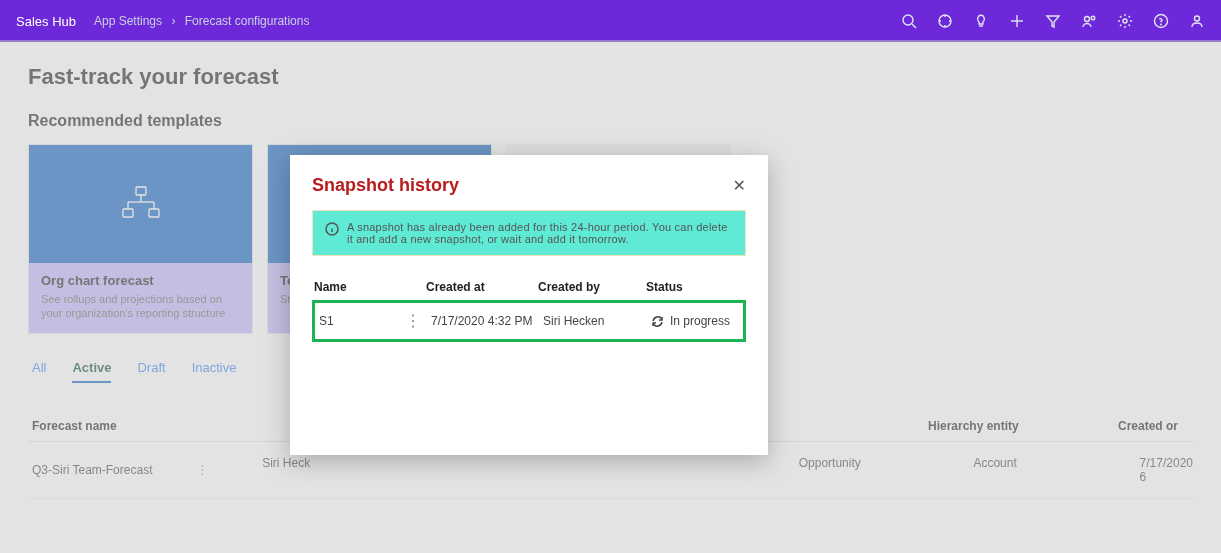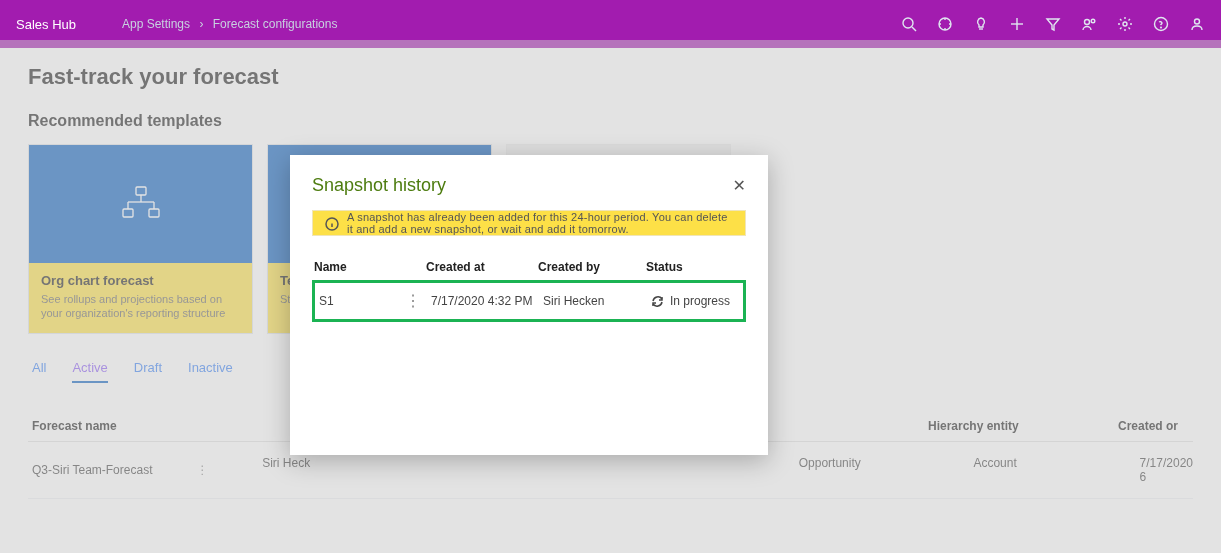--- a/index.html
+++ b/index.html
@@ -1,59 +1,59 @@
 <!DOCTYPE html>
 <html><head>
 <meta charset="utf-8">
 <style>
 * { box-sizing: border-box; margin: 0; padding: 0; font-family: 'Segoe UI', Tahoma, sans-serif; }
 body { width: 1221px; height: 553px; overflow: hidden; background: #fff; position: relative; }
 
-.topbar { height: 48px; background: #a21caf; color: #fff; display: flex; align-items: center; padding: 0 16px; font-size: 13px; gap: 28px; }
+.topbar { height: 42px; background: #6d28d9; color: #fff; display: flex; align-items: center; padding: 0 16px; font-size: 13px; }
 .topbar .app-name { margin-right: 18px; }
 .topbar .crumb { color: #c8d1e0; font-size: 12px; }
 .topbar .crumb .sep { margin: 0 6px; }
 .topbar-icons { margin-left: auto; display: flex; gap: 20px; align-items: center; color: #e0e6f0; }
 .topbar-icons svg { width: 16px; height: 16px; stroke: #e0e6f0; fill: none; stroke-width: 1.4; cursor: pointer; }
 
 .overlay { position: absolute; top: 40px; left: 0; right: 0; bottom: 0; background: rgba(200,200,200,0.5); }
 .main { position: absolute; top: 40px; left: 0; right: 0; bottom: 0; padding: 24px 28px; }
 
 h1.page-title { font-size: 22px; font-weight: 600; color: #222; margin-bottom: 22px; }
 h2.section-title { font-size: 16px; font-weight: 600; color: #222; margin-bottom: 14px; }
 
 .cards { display: flex; gap: 14px; }
-.card { width: 225px; height: 190px; border: 1px solid #e1e4e8; background: #fde047; display: flex; flex-direction: column; }
+.card { width: 225px; height: 190px; border: 1px solid #e1e4e8; background: #c4b5fd; display: flex; flex-direction: column; }
 .card-top { height: 118px; display: flex; align-items: center; justify-content: center; }
 .card-top.blue { background: #0f62c1; }
 .card-top svg { stroke: #fff; fill: none; stroke-width: 1.3; }
 .card-body { padding: 10px 12px; }
 .card-title { font-size: 13px; font-weight: 600; color: #222; margin-bottom: 4px; }
 .card-desc { font-size: 11px; color: #666; line-height: 1.3; }
 
 .tabs { display: flex; gap: 26px; margin-top: 26px; border-bottom: 0; padding-left: 4px; }
 .tab { font-size: 13px; color: #3b82f6; padding-bottom: 6px; cursor: pointer; }
-.tab.active { color: #8b5cf6; font-weight: 400; border-bottom: 2px solid #0f62c1; }
+.tab.active { color: #14532d; font-weight: 700; border-bottom: 2px solid #0f62c1; }
 
 .forecast-table { margin-top: 28px; }
 .ft-head, .ft-row { display: flex; font-size: 12px; gap: 40px; }
 .ft-head { color: #222; font-weight: 600; border-bottom: 1px solid #e1e1e1; padding: 8px 0; }
 .ft-row { color: #444; padding: 14px 0; border-bottom: 1px solid #edeff2; }
 .col-name { width: 230px; padding-left: 4px; display:flex; align-items:center; justify-content:space-between; }
 .col-owner { width: 590px; }
 .col-rollup { width: 160px; }
 .col-hier { width: 150px; }
 .col-created { flex:1; }
 .row-menu { color:#888; padding-right:14px; cursor:pointer; }
 
 .modal { position: absolute; top: 155px; left: 290px; width: 478px; height: 300px; background:#fff; box-shadow: 0 6px 24px rgba(0,0,0,0.25); padding: 20px 22px; z-index: 20; }
 .modal-header { display:flex; align-items:center; justify-content: space-between; margin-bottom: 14px; }
-.modal-title { font-size: 18px; font-weight: 400; color:#4d7c0f; }
+.modal-title { font-size: 18px; font-weight: 700; color:#b91c1c; }
 .modal-close { cursor:pointer; font-size:16px; color:#555; }
-.info-bar { background:#fde047; border:1px solid #f0e5b8; padding: 0 12px; font-size:11px; color:#555; display:flex; gap:8px; align-items:center; margin-bottom: 18px; letter-spacing:0.02em; }
+.info-bar { background:#5eead4; border:1px solid #f0e5b8; padding: 10px 12px; font-size:11px; color:#555; display:flex; gap:8px; align-items:flex-start; margin-bottom: 18px; letter-spacing:0.02em; }
 .info-bar svg { width:14px; height:14px; flex-shrink:0; margin-top:1px; stroke:#555; fill:none; stroke-width:1.5; }
 
 .snap-head, .snap-row { display:flex; font-size:12px; }
 .snap-head { color:#222; font-weight:600; padding: 6px 2px; }
 .snap-row-wrap { border: 3px solid #1bb353; padding: 2px; }
 .snap-row { color:#444; padding: 8px 2px; align-items:center; }
 .sc-name { width: 112px; display:flex; align-items:center; justify-content:space-between; padding-right:10px; }
 .sc-created { width: 112px; }
 .sc-by { width: 108px; }
 .sc-status { flex:1; display:flex; align-items:center; gap:6px; }

